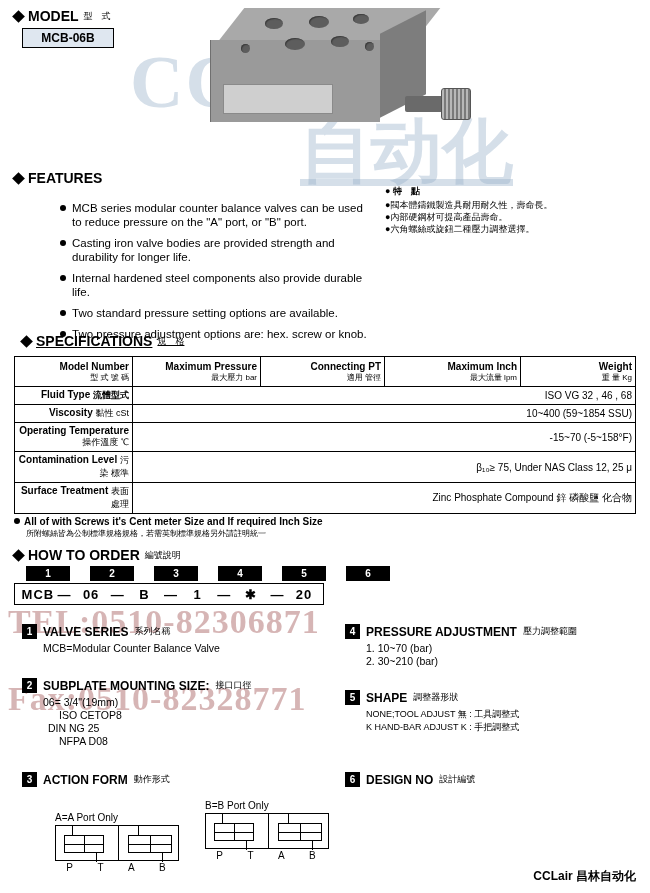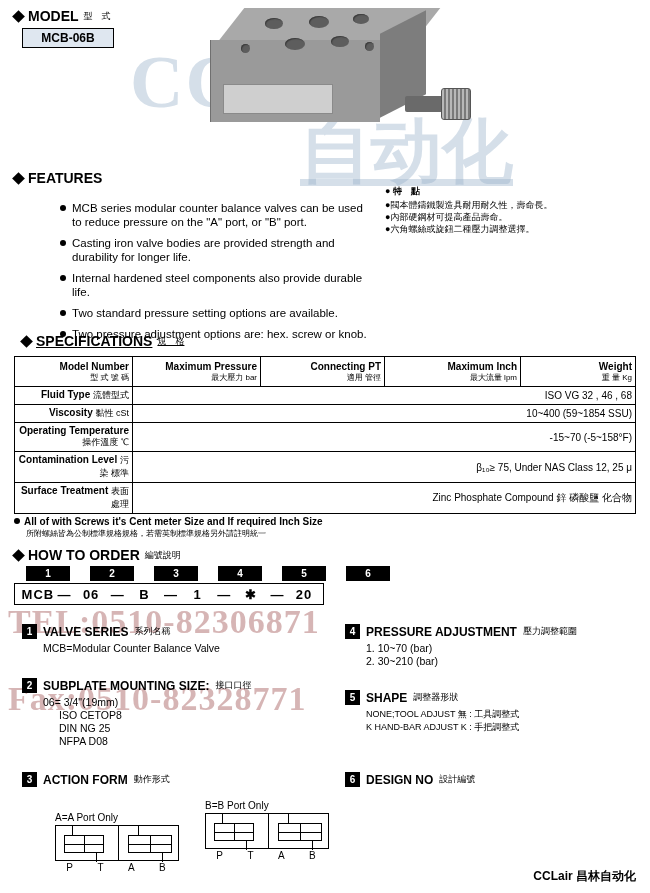--- a/index.html
+++ b/index.html
@@ -319,21 +319,21 @@
         <td>
           <span>Weight</span>
           <span class="sub">重 量  Kg</span>
         </td>
       </tr>
     </thead>
     <tbody>
       <tr>
         <td style="font-weight:bold">
           <span>Fluid Type</span>
-          <span class="cn" style="font-weight:normal">流體型式</span>
+          <span class="cn" style="font-weight:bold">流體型式</span>
         </td>
         <td colspan="4">ISO VG 32 , 46 , 68</td>
       </tr>
       <tr>
         <td style="font-weight:bold">
           <span>Viscosity</span>
           <span class="cn" style="font-weight:normal">黏性  cSt</span>
         </td>
         <td colspan="4">10~400 (59~1854 SSU)</td>
       </tr>
@@ -411,21 +411,21 @@
 
   <div class="legend" id="l2">
     <div class="hdr">
       <span class="sqnum">2</span>
       <span>SUBPLATE MOUNTING SIZE:</span>
       <span class="cn">接口口徑</span>
     </div>
     <div class="body">
       <div>06= 3/4"(19mm)</div>
       <div style="margin-left:16px">ISO CETOP8</div>
-      <div style="margin-left:16px">DIN NG 25</div>
+      <div style="margin-left:5px">DIN NG 25</div>
       <div style="margin-left:16px">NFPA D08</div>
     </div>
   </div>
 
   <div class="legend" id="l3">
     <div class="hdr">
       <span class="sqnum">3</span>
       <span>ACTION FORM</span>
       <span class="cn">動作形式</span>
     </div>

